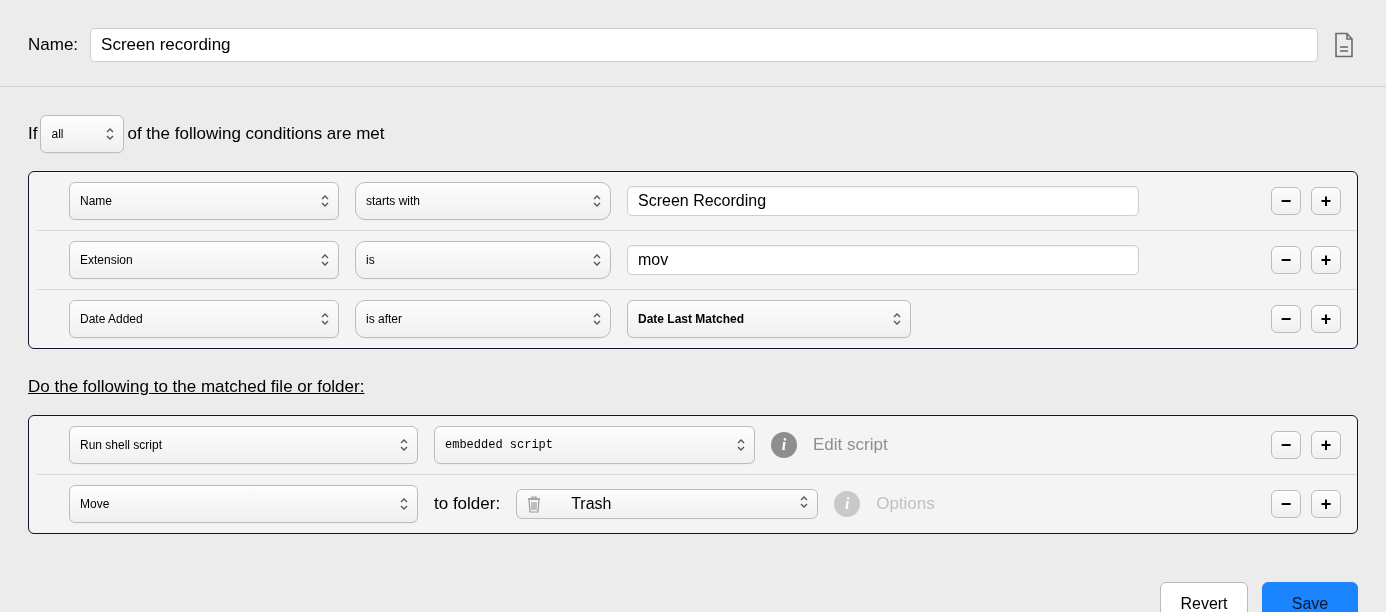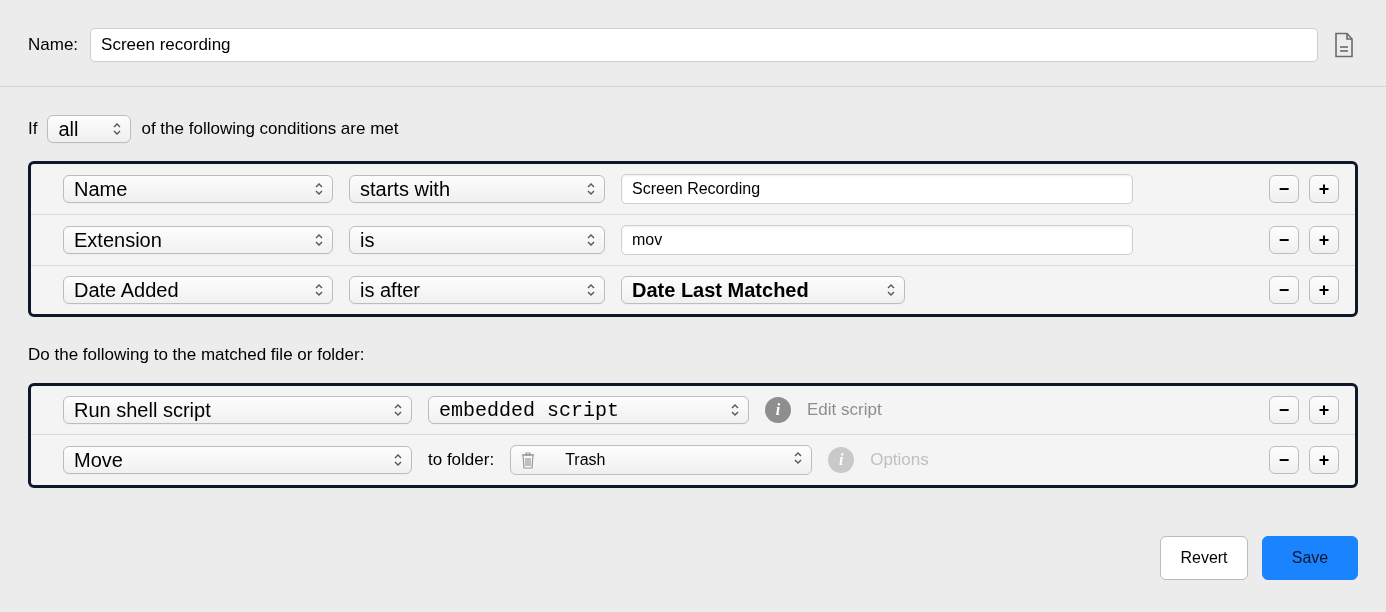--- a/index.html
+++ b/index.html
@@ -39,62 +39,63 @@
     display: inline-flex;
     align-items: center;
     justify-content: center;
   }
   .content {
     padding: 28px 28px 0 28px;
   }
   .if-line {
     display: flex;
     align-items: center;
-    gap: 10px;
+    gap: 3px;
     font-size: 17px;
     margin-bottom: 18px;
   }
   .rules-box {
-    border: 3px solid #0f172a;
+    border: 1px solid #0f172a;
     border-radius: 6px;
     background: #f4f4f4;
     margin-bottom: 28px;
+    padding-left: 8px;
   }
   .rule-row {
     display: flex;
     align-items: center;
     padding: 10px 16px 10px 32px;
     gap: 16px;
     border-bottom: 1px solid #d9d9d9;
   }
   .rule-row:last-child {
     border-bottom: none;
   }
   .popup {
     display: inline-flex;
     align-items: center;
     justify-content: space-between;
-    height: 28px;
+    height: 38px;
     background: linear-gradient(#fdfdfd, #f0f0f0);
     border: 1px solid #bcbcbc;
     border-radius: 6px;
     padding: 0 8px 0 10px;
-    font-size: 20px;
+    font-size: 12px;
     cursor: default;
     box-shadow: 0 0.5px 0 rgba(0,0,0,0.05);
   }
   .popup .arrows {
     margin-left: 8px;
     display: inline-flex;
     flex-direction: column;
     line-height: 0;
   }
   .popup-sm  { width: 84px; }
   .popup-270 { width: 270px; }
-  .popup-256 { width: 256px; }
+  .popup-256 { width: 256px; border-radius: 10px; }
   .popup-284 { width: 284px; font-weight: bold; }
   .popup-349 { width: 349px; }
   .popup-321 { width: 321px; font-family: Liberation Mono, monospace; }
   .txt-input {
     height: 30px;
     width: 512px;
     border: 1px solid #cfcfcf;
     border-radius: 5px;
     padding: 0 10px;
     font-size: 16px;
@@ -115,20 +116,21 @@
     display: inline-flex;
     align-items: center;
     justify-content: center;
     font-size: 18px;
     font-weight: 600;
     cursor: default;
   }
   .section-label {
     font-size: 17px;
     margin-bottom: 18px;
+    text-decoration: underline;
   }
   .tofolder-label {
     font-size: 17px;
   }
   .folder-popup {
     display: inline-flex;
     align-items: center;
     height: 30px;
     background: linear-gradient(#fdfdfd, #f0f0f0);
     border: 1px solid #bcbcbc;

